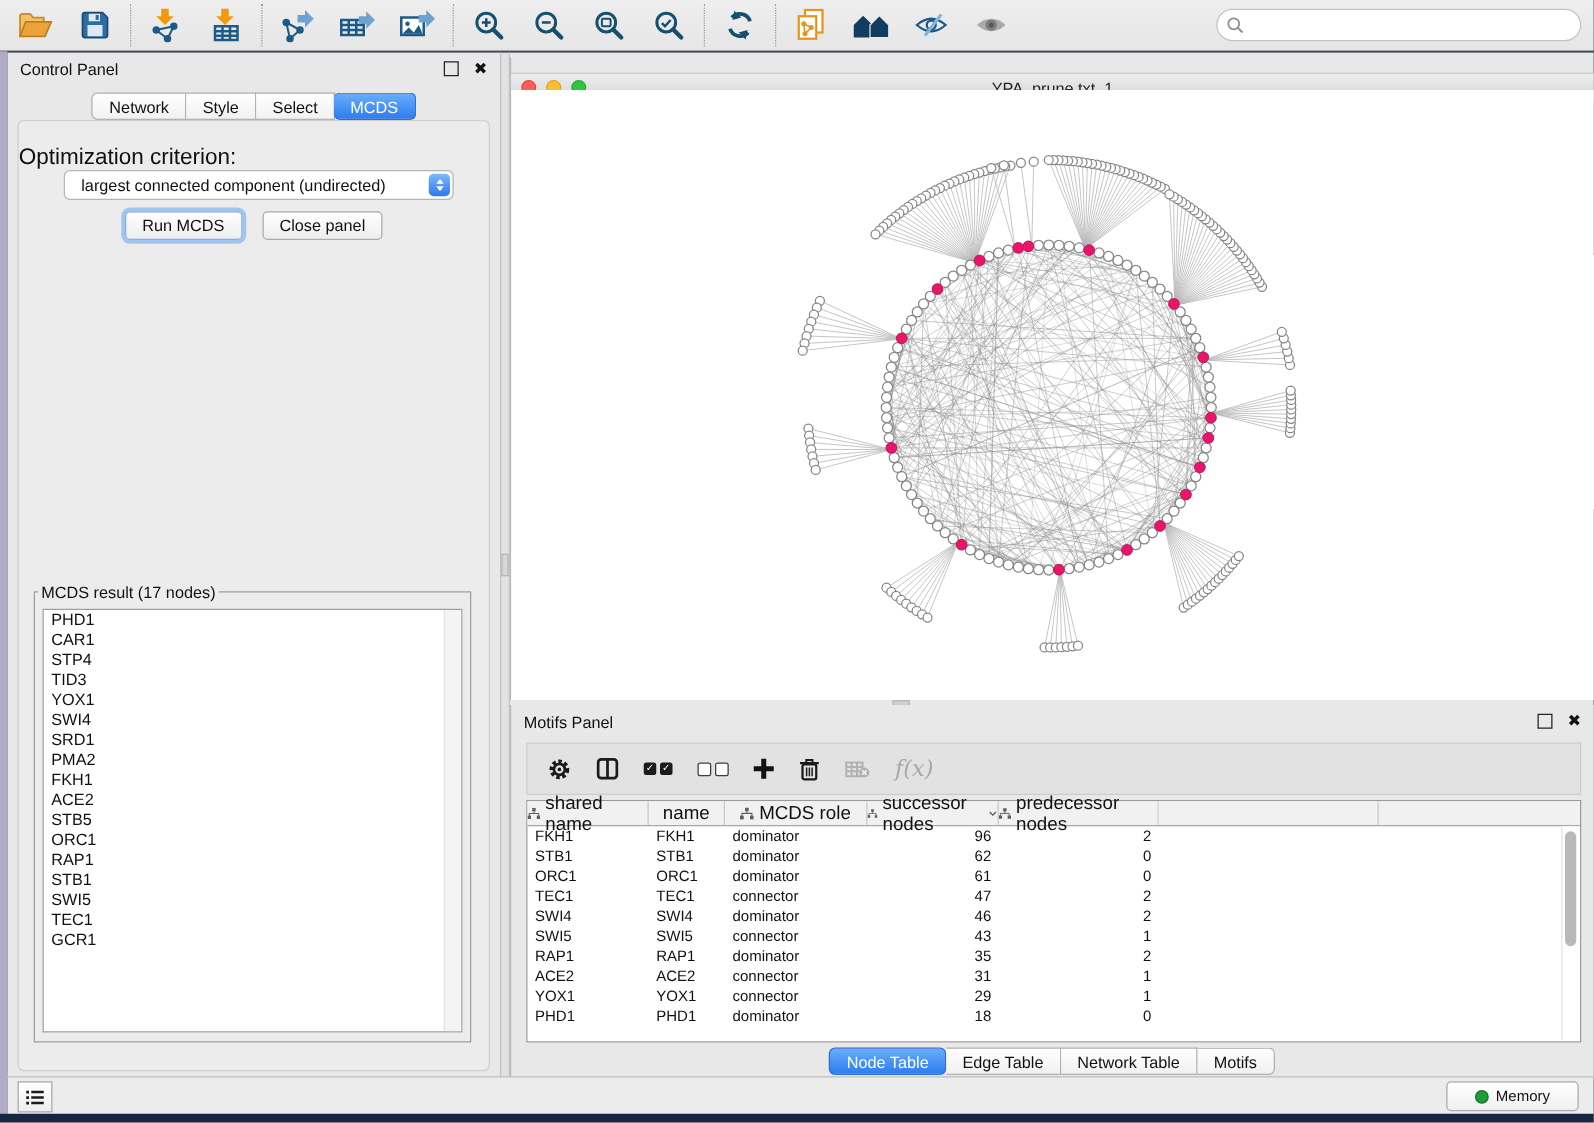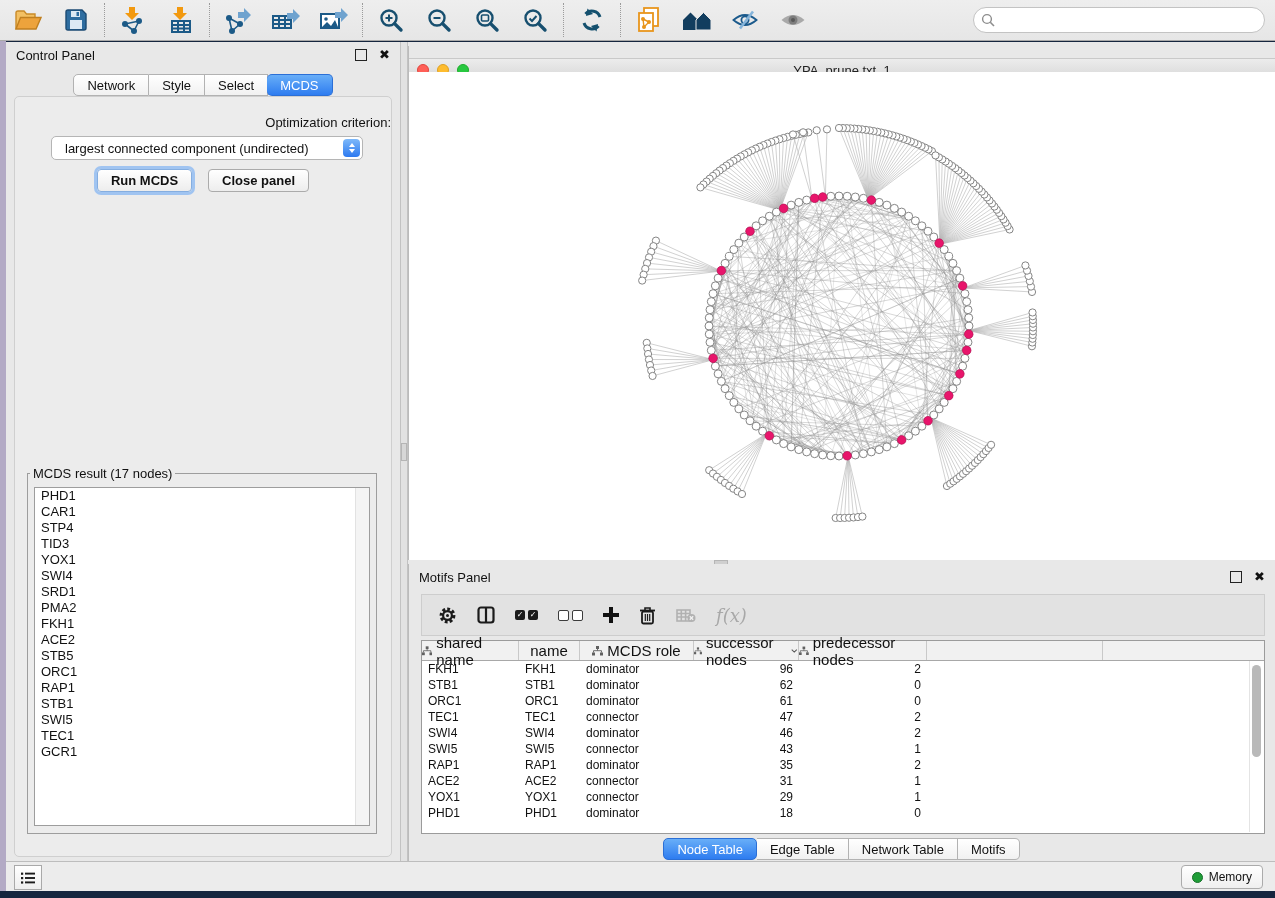--- a/index.html
+++ b/index.html
@@ -26,31 +26,31 @@
   
   .control-panel{position:absolute;left:6px;top:42px;width:394px;bottom:36px;background:#e8e8e8;box-sizing:border-box;}
   .cp-tabs{position:absolute;left:0;right:0;top:32px;height:22px;display:flex;justify-content:center;z-index:2;}
   .seg{background:linear-gradient(#ffffff,#f1f1f1);border:1px solid #b2b2b2;border-left:none;
        font-size:13px;color:#111;padding:3px 13px;line-height:15px;cursor:default;}
   .seg:first-child{border-left:1px solid #b2b2b2;border-radius:5px 0 0 5px;}
   .seg:last-child{border-radius:0 5px 5px 0;}
   .seg.active{background:linear-gradient(#68aef8,#2e7cf0);color:#fff;border-color:#2b6fd6;border-radius:5px;margin-left:-1px;}
   .cp-content{position:absolute;left:8px;right:8px;top:54px;bottom:5px;background:#ececec;
               border:1px solid #cfcfcf;border-radius:5px;}
-  .opt-label{position:absolute;left:0;right:0;top:18px;text-align:right;font-size:13px;color:#111;}
+  .opt-label{position:absolute;left:0;right:0;top:18px;text-align:left;font-size:18px;color:#111;}
   .dropdown{position:absolute;left:36px;top:39px;width:312px;height:24px;background:#fff;border:1px solid #b5b5b5;
             border-radius:5px;box-sizing:border-box;font-size:13px;display:flex;align-items:center;}
   .dd-value{flex:1;padding-left:13px;color:#111;white-space:nowrap;}
   .dd-stepper{width:17px;height:18px;margin:2px 2px 2px 0;border-radius:4px;
               background:linear-gradient(#7db9fa,#2c79f0);display:flex;flex-direction:column;align-items:center;justify-content:center;gap:2px;}
   .tri-up{width:0;height:0;border-left:3.5px solid transparent;border-right:3.5px solid transparent;border-bottom:4px solid #fff;}
   .tri-down{width:0;height:0;border-left:3.5px solid transparent;border-right:3.5px solid transparent;border-top:4px solid #fff;}
   .btn-row{position:absolute;left:0;right:0;top:72px;display:flex;justify-content:center;gap:16px;}
   .mac-btn{font-size:13px;color:#111;background:linear-gradient(#ffffff,#ededed);border:1px solid #ababab;
-           border-radius:4px;padding:3px 13px;font-family:inherit;font-weight:bold;}
+           border-radius:4px;padding:3px 13px;font-family:inherit;}
   .mac-btn.focus{box-shadow:0 0 0 3px rgba(110,170,245,.6);border-color:#85aee0;}
   .mcds-group{position:absolute;left:12px;right:14px;top:369px;height:368px;border:1px solid #9d9d9d;
               margin:0;padding:0;box-sizing:border-box;}
   .mcds-legend{font-size:13px;color:#111;padding:0 3px;margin-left:2px;}
   .mcds-list{position:absolute;left:6px;right:6px;top:6px;bottom:7px;background:#fff;border:1px solid #9d9d9d;
              overflow:hidden;font-size:13px;color:#111;}
   .mcds-track{position:absolute;right:0;top:0;bottom:0;width:13px;background:#f4f4f4;border-left:1px solid #e2e2e2;}
   .mcds-item{line-height:16px;padding-left:6px;}
   
   .v-splitter{position:absolute;left:400px;top:42px;width:8px;bottom:36px;background:#e2e2e2;
@@ -92,21 +92,21 @@
   .td.num{text-align:right;padding-right:6px;padding-left:0;}
   .c0{width:97px;} .c1{width:61px;} .c2{width:114px;} .c3{width:105px;} .c4{width:128px;}
   .t-scroll{position:absolute;right:1px;top:20px;bottom:1px;width:13px;background:#fff;border-left:1px solid #e4e4e4;}
   .t-thumb{position:absolute;left:2px;top:4px;width:9px;height:92px;background:#b9b9b9;border-radius:5px;}
   .tp-tabs{position:absolute;left:0;right:0;top:274px;height:22px;display:flex;justify-content:center;}
   
   .statusbar{position:absolute;left:6px;right:0;bottom:7px;height:29px;background:#ececec;border-top:1px solid #bdbdbd;}
   .sb-listbtn{position:absolute;left:8px;top:3px;width:26px;height:23px;background:linear-gradient(#fff,#eee);
               border:1px solid #a9a9a9;display:flex;align-items:center;justify-content:center;}
   .mem-btn{position:absolute;right:12px;top:3px;height:22px;background:linear-gradient(#fff,#efefef);
-           border:1px solid #ababab;border-radius:4px;display:flex;align-items:center;gap:6px;padding:0 10px;font-size:12px;color:#111;}
+           border:1px solid #ababab;border-radius:4px;display:flex;align-items:center;gap:6px;padding:0 22px;font-size:12px;color:#111;}
   .mem-dot{width:11px;height:11px;border-radius:50%;background:#1f9d38;border:1px solid #157028;box-sizing:border-box;}
 </style>
 </head>
 <body>
 
 <div class="desktop-left"></div>
 
 <div class="toolbar">
   <div class="tgroup" style="padding-left:2px;">
     <span class="ticon">

